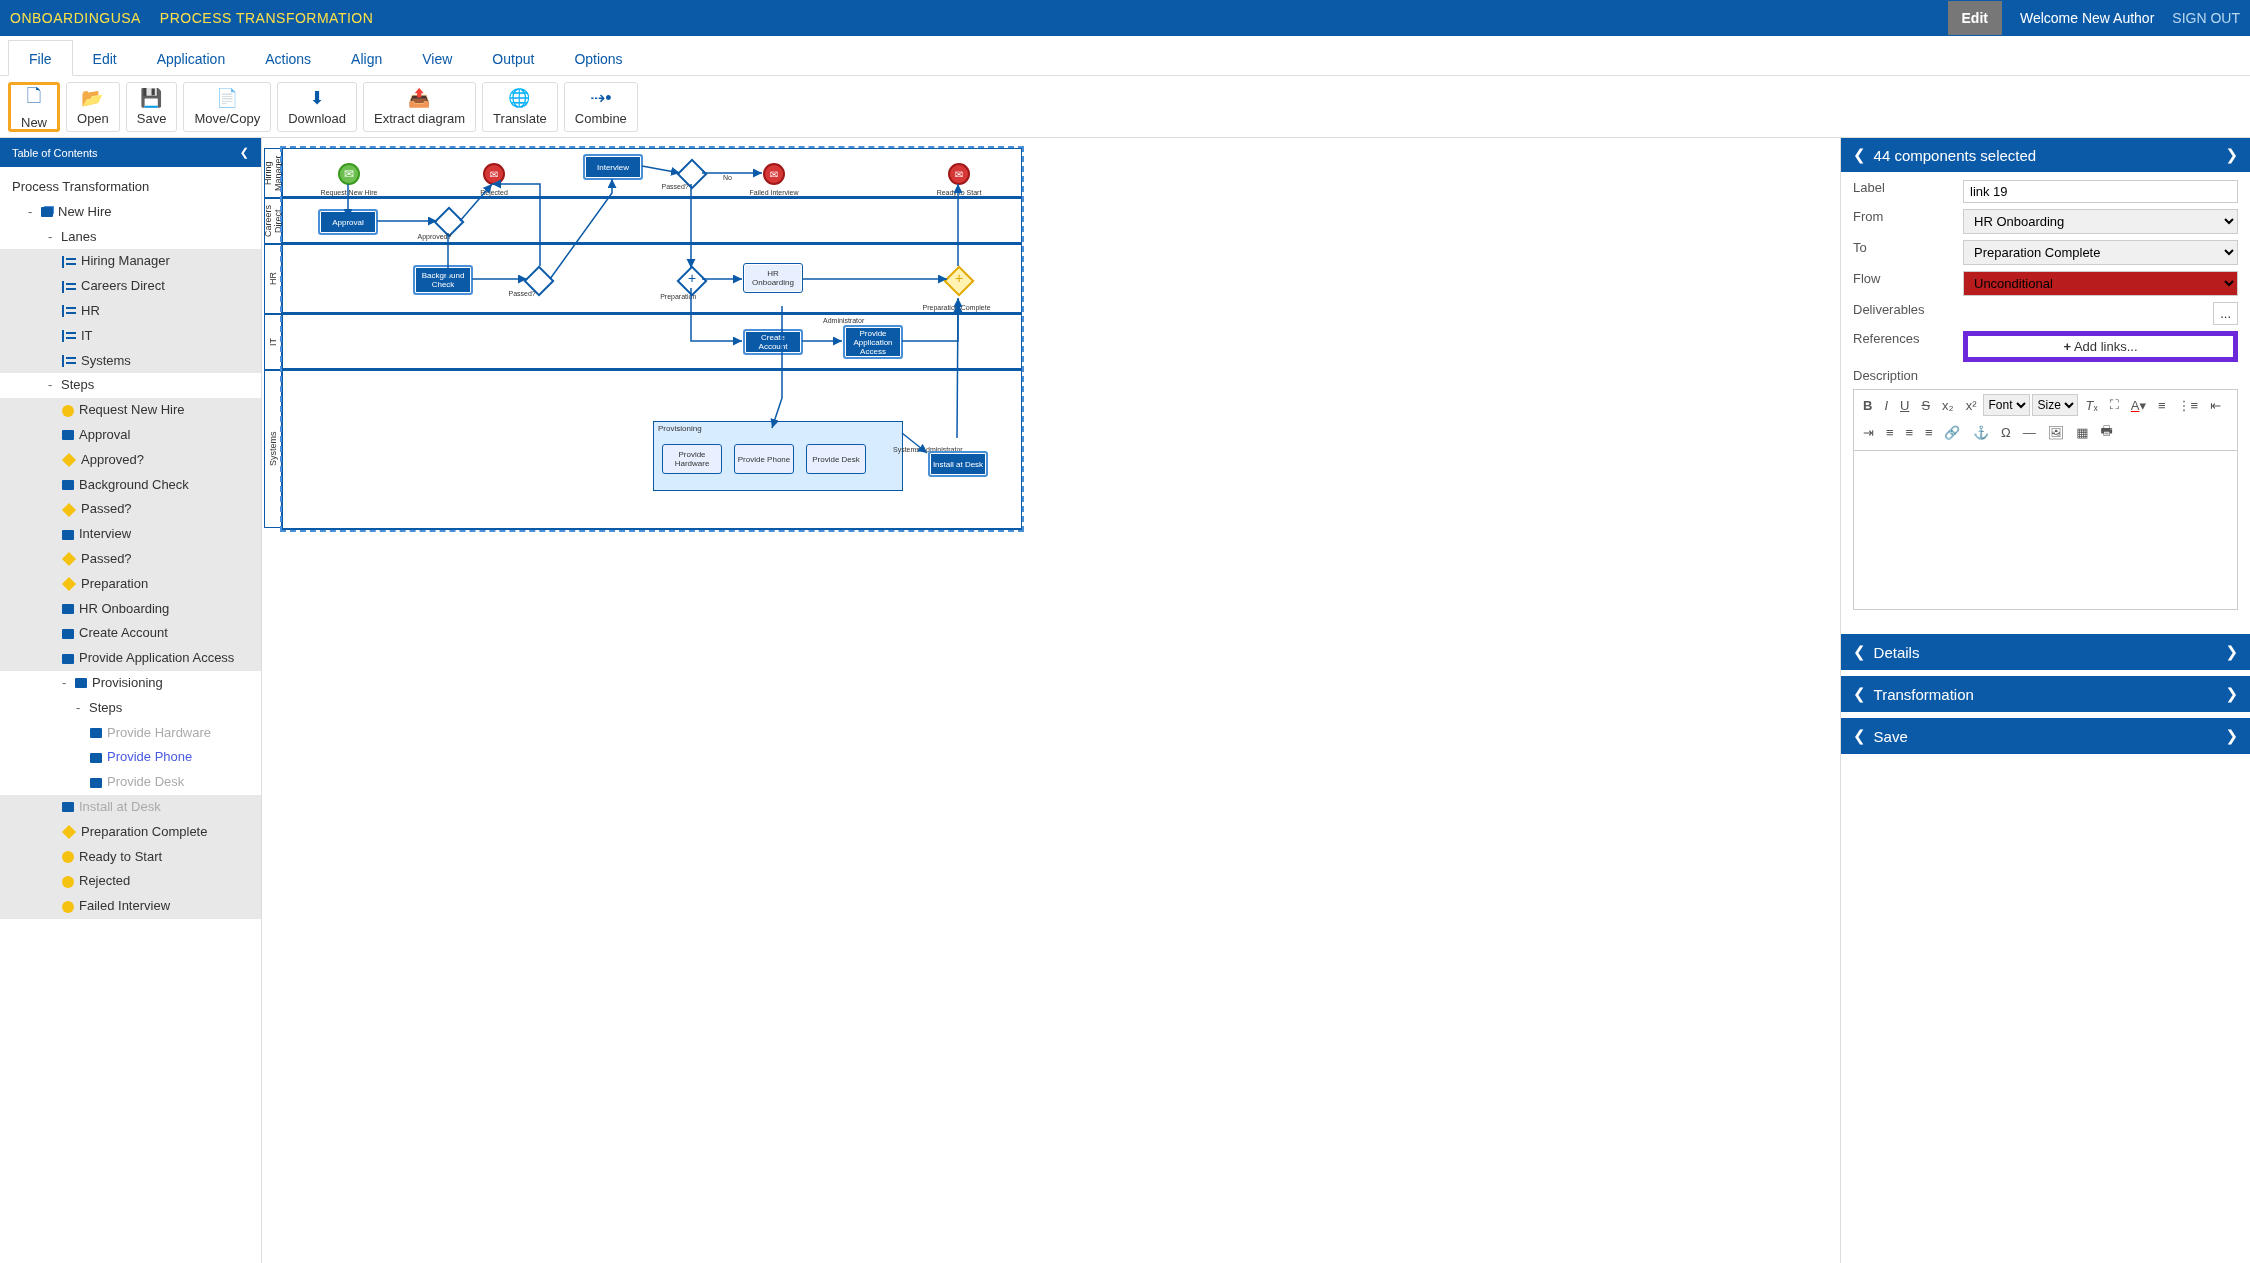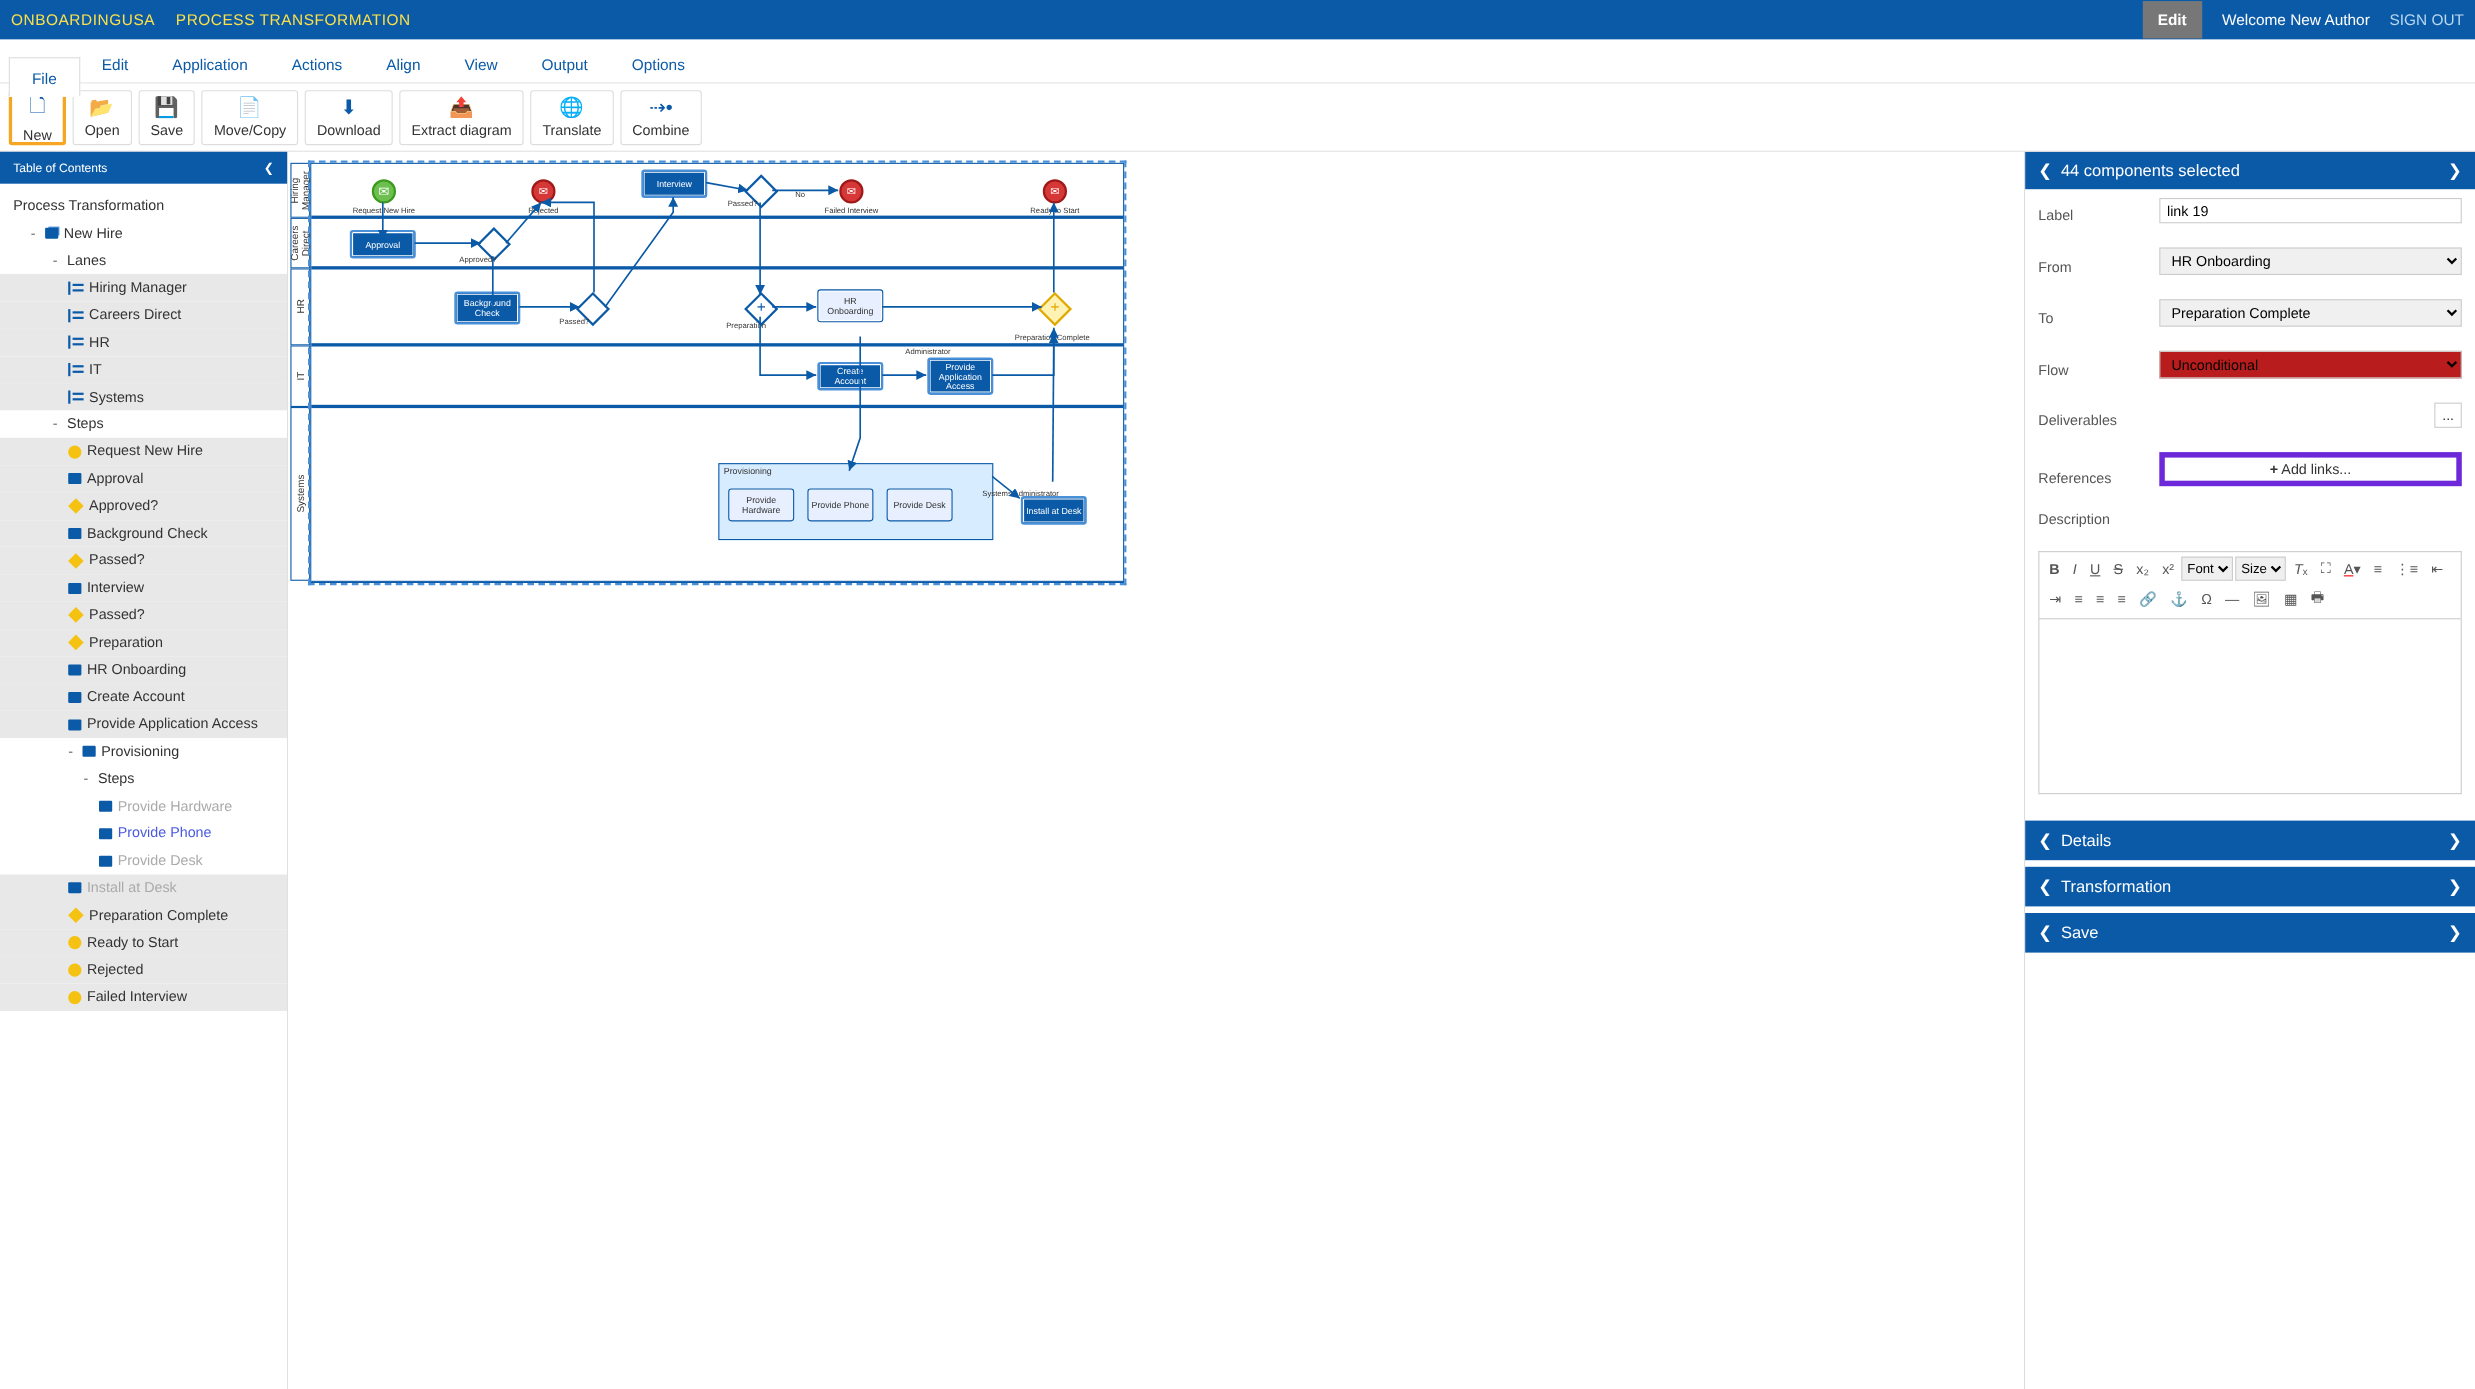--- a/index.html
+++ b/index.html
@@ -8,21 +8,21 @@
 
 .topbar { background: #0a5aa8; color: #fff; height: 36px; display: flex; align-items: center; padding: 0 10px; font-size: 14px; }
 .topbar .breadcrumb a { color: #fde047; text-decoration: none; margin-right: 15px; font-weight: 500; letter-spacing: 0.5px; }
 .topbar .right { margin-left: auto; display: flex; align-items: center; gap: 18px; }
 .topbar .help { background: #777; padding: 9px 14px; font-weight: bold; }
 .topbar .signout { color: #b8d8f0; }
 
 
 .menubar { background: #fff; border-bottom: 1px solid #ddd; height: 40px; display: flex; align-items: flex-end; padding: 0 8px; }
 .menubar .tab { color: #0a5aa8; padding: 10px 20px 8px; cursor: pointer; font-size: 14px; }
-.menubar .tab.active { border: 1px solid #ddd; border-bottom: 1px solid #fff; background: #fff; position: relative; top: 13px; }
+.menubar .tab.active { border: 1px solid #ddd; border-bottom: 1px solid #fff; background: #fff; position: relative; top: 1px; }
 
 
 .toolbar { background: #fff; border-bottom: 1px solid #ddd; height: 62px; display: flex; align-items: center; gap: 6px; padding: 6px 8px; }
 .tool-btn { border: 1px solid #ddd; border-radius: 3px; background: #fff; height: 50px; min-width: 46px; display: flex; flex-direction: column; align-items: center; justify-content: center; cursor: pointer; padding: 0 10px; font-size: 13px; color: #333; }
 .tool-btn.highlighted { border: 3px solid #f5a623; }
 .tool-btn .icon { color: #0a5aa8; font-size: 18px; margin-bottom: 2px; }
 
 
 .main { display: flex; height: calc(100vh - 138px); }
 .sidebar { width: 262px; border-right: 1px solid #ddd; display: flex; flex-direction: column; }
@@ -68,21 +68,21 @@
 .gateway.yellow { border-color:#e0a800; background:#fff2b3; }
 .subprocess { position:absolute; border:1px solid #0a5aa8; background:#d8ecff; font-size:8px; color:#333; }
 .subprocess .title { position:absolute; top:2px; left:4px; }
 
 
 .right-panel { width: 410px; border-left:1px solid #ddd; display:flex; flex-direction:column; overflow-y:auto; }
 .rp-header { background:#0a5aa8; color:#fff; padding:8px 12px; font-size:15px; display:flex; align-items:center; }
 .rp-header .caret { margin: 0 8px 0 0; }
 .rp-header .caret-r { margin-left:auto; }
 .rp-form { padding: 8px 12px; }
-.rp-row { display:flex; align-items:flex-end; margin-bottom:22px; }
+.rp-row { display:flex; align-items:flex-start; margin-bottom:6px; }
 .rp-row label { width:110px; font-size:13px; color:#555; }
 .rp-row input, .rp-row select { flex:1; border:1px solid #ccc; padding:3px 6px; font-size:13px; background:#fff; }
 .rp-row select { background:#b91c1c; }
 .rp-row .readonly { background:#f0f0f0; }
 .rp-row .dots { border:1px solid #ccc; padding:3px 6px; margin-left:4px; cursor:pointer; }
 .rp-row .addlinks { flex:1; border:5px solid #6d28d9; padding:3px; text-align:center; cursor:pointer; }
 .editor-toolbar { border:1px solid #ccc; border-bottom:none; padding:4px; display:flex; flex-wrap:wrap; gap:2px; }
 .editor-toolbar .eb { border:none; background:none; padding:3px 5px; cursor:pointer; font-size:13px; color:#555; }
 .editor-toolbar select { font-size:12px; border:1px solid #ccc; }
 .editor { border:1px solid #ccc; height:160px; background:#fff; margin-bottom:10px; }

